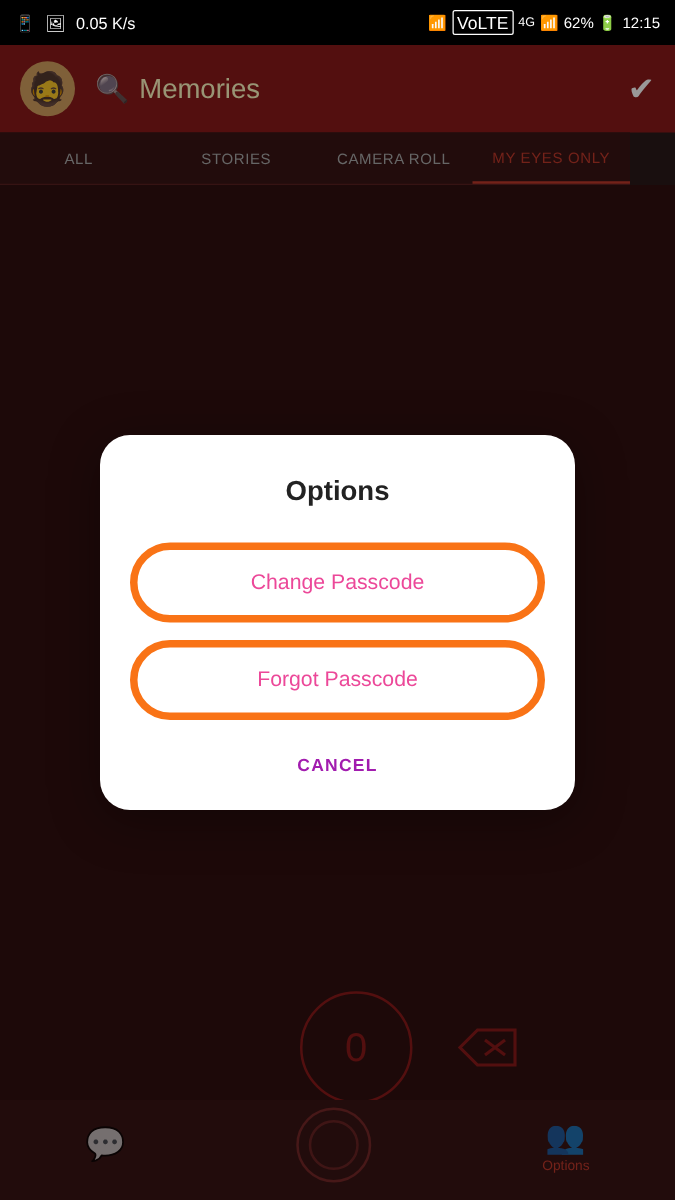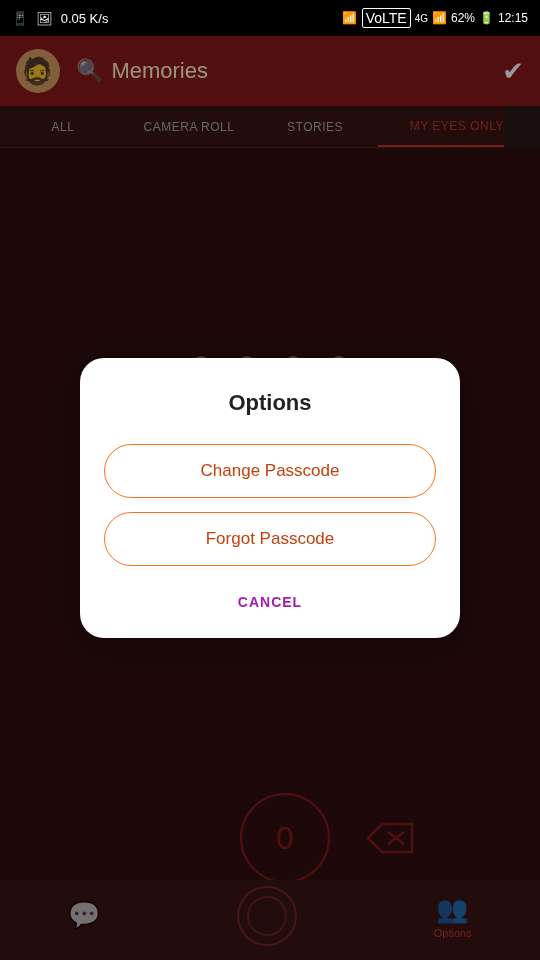--- a/index.html
+++ b/index.html
@@ -106,21 +106,20 @@
       color: #aaa;
       font-size: 12px;
       letter-spacing: 0.5px;
       font-weight: 500;
       padding: 12px 0;
       cursor: pointer;
     }
     .tab.active {
       color: #c0392b;
       border-bottom: 2px solid #c0392b;
-      text-align: right;
     }
 
     
     .main-content {
       position: absolute;
       top: 148px;
       left: 0;
       width: 540px;
       height: 776px;
       background: rgba(50, 15, 15, 0.85);
@@ -267,23 +266,23 @@
     .dialog-title {
       font-size: 22px;
       font-weight: 600;
       color: #222;
       margin-bottom: 28px;
     }
     .dialog-btn {
       width: 100%;
       padding: 16px;
       border-radius: 50px;
-      border: 1px solid #f97316;
+      border: 6px solid #f97316;
       background: transparent;
-      color: #c2410c;
+      color: #ec4899;
       font-size: 17px;
       font-weight: 500;
       cursor: pointer;
       margin-bottom: 14px;
       text-align: center;
     }
     .dialog-cancel {
       margin-top: 6px;
       color: #a21caf;
       font-size: 14px;
@@ -318,22 +317,22 @@
 
 <div class="header">
   <div class="avatar">🧔</div>
   <span class="search-icon-header">🔍</span>
   <span class="header-title">Memories</span>
   <span class="header-check">✔</span>
 </div>
 
 <div class="tabs">
   <div class="tab">ALL</div>
+  <div class="tab">STORIES</div>
   <div class="tab">CAMERA ROLL</div>
-  <div class="tab">STORIES</div>
   <div class="tab active">MY EYES ONLY</div>
 </div>
 
 <div class="main-content">
 
   <div class="passcode-dots">
     <div class="dot"></div>
     <div class="dot"></div>
     <div class="dot"></div>
     <div class="dot"></div>

